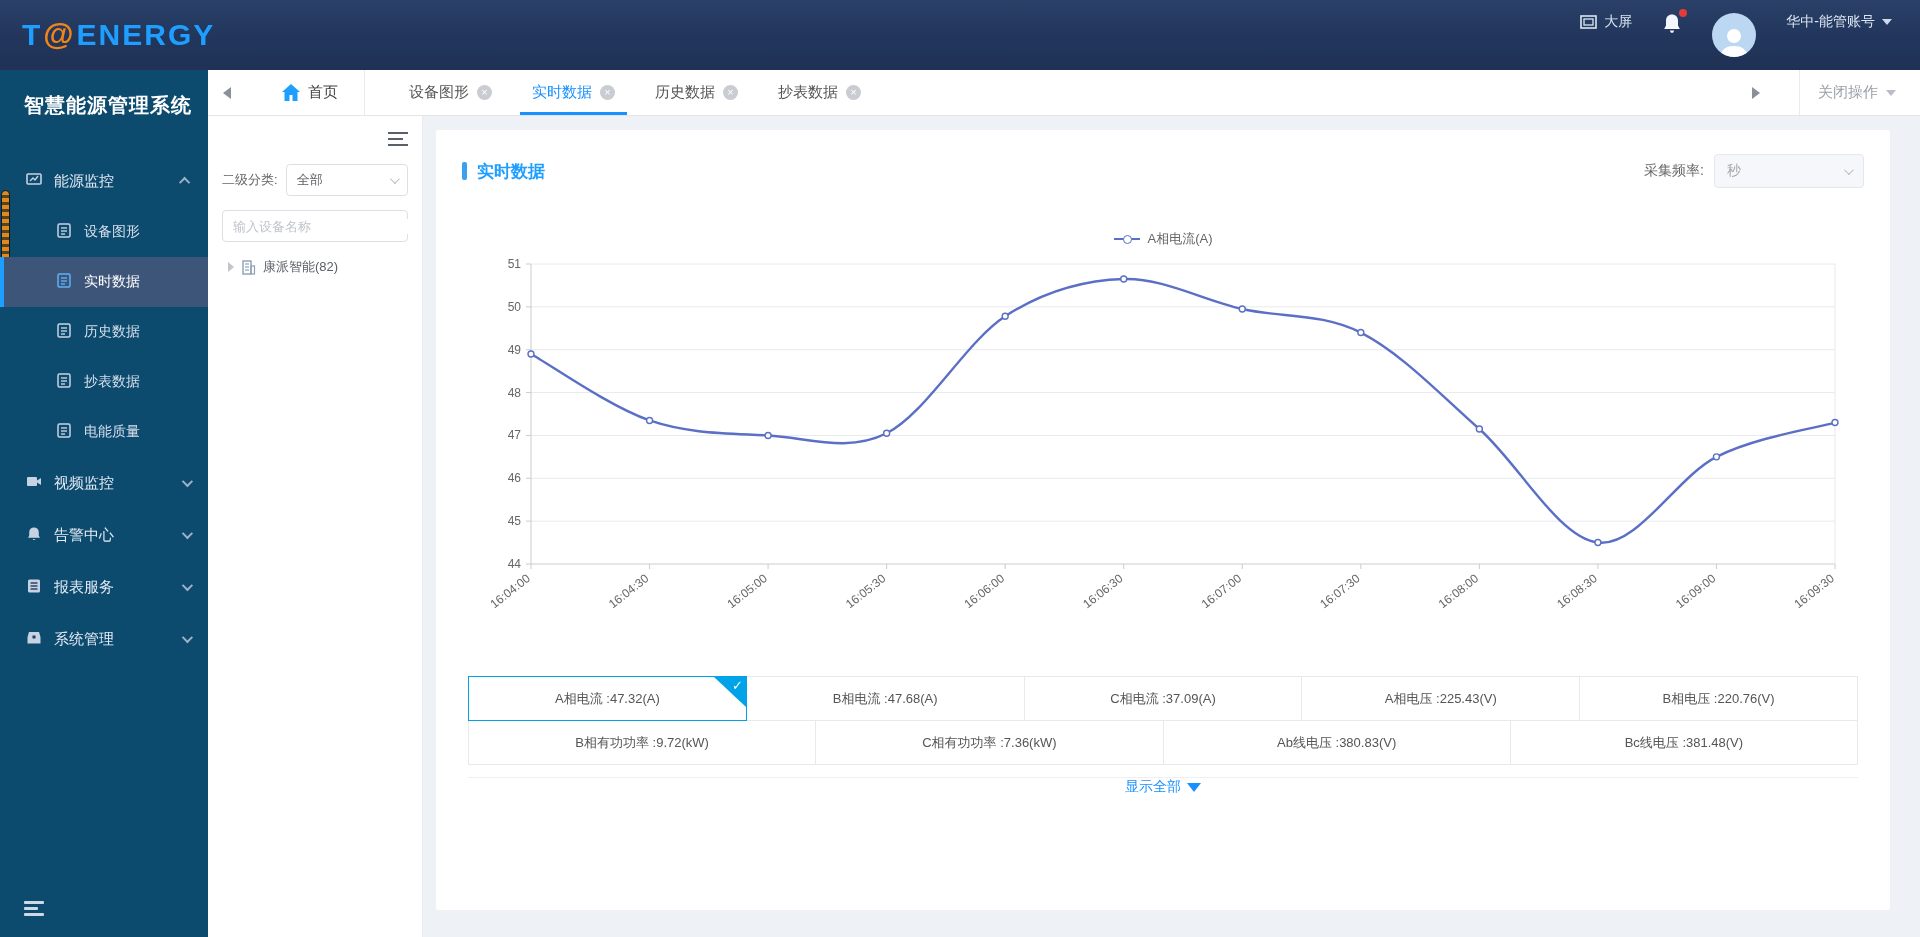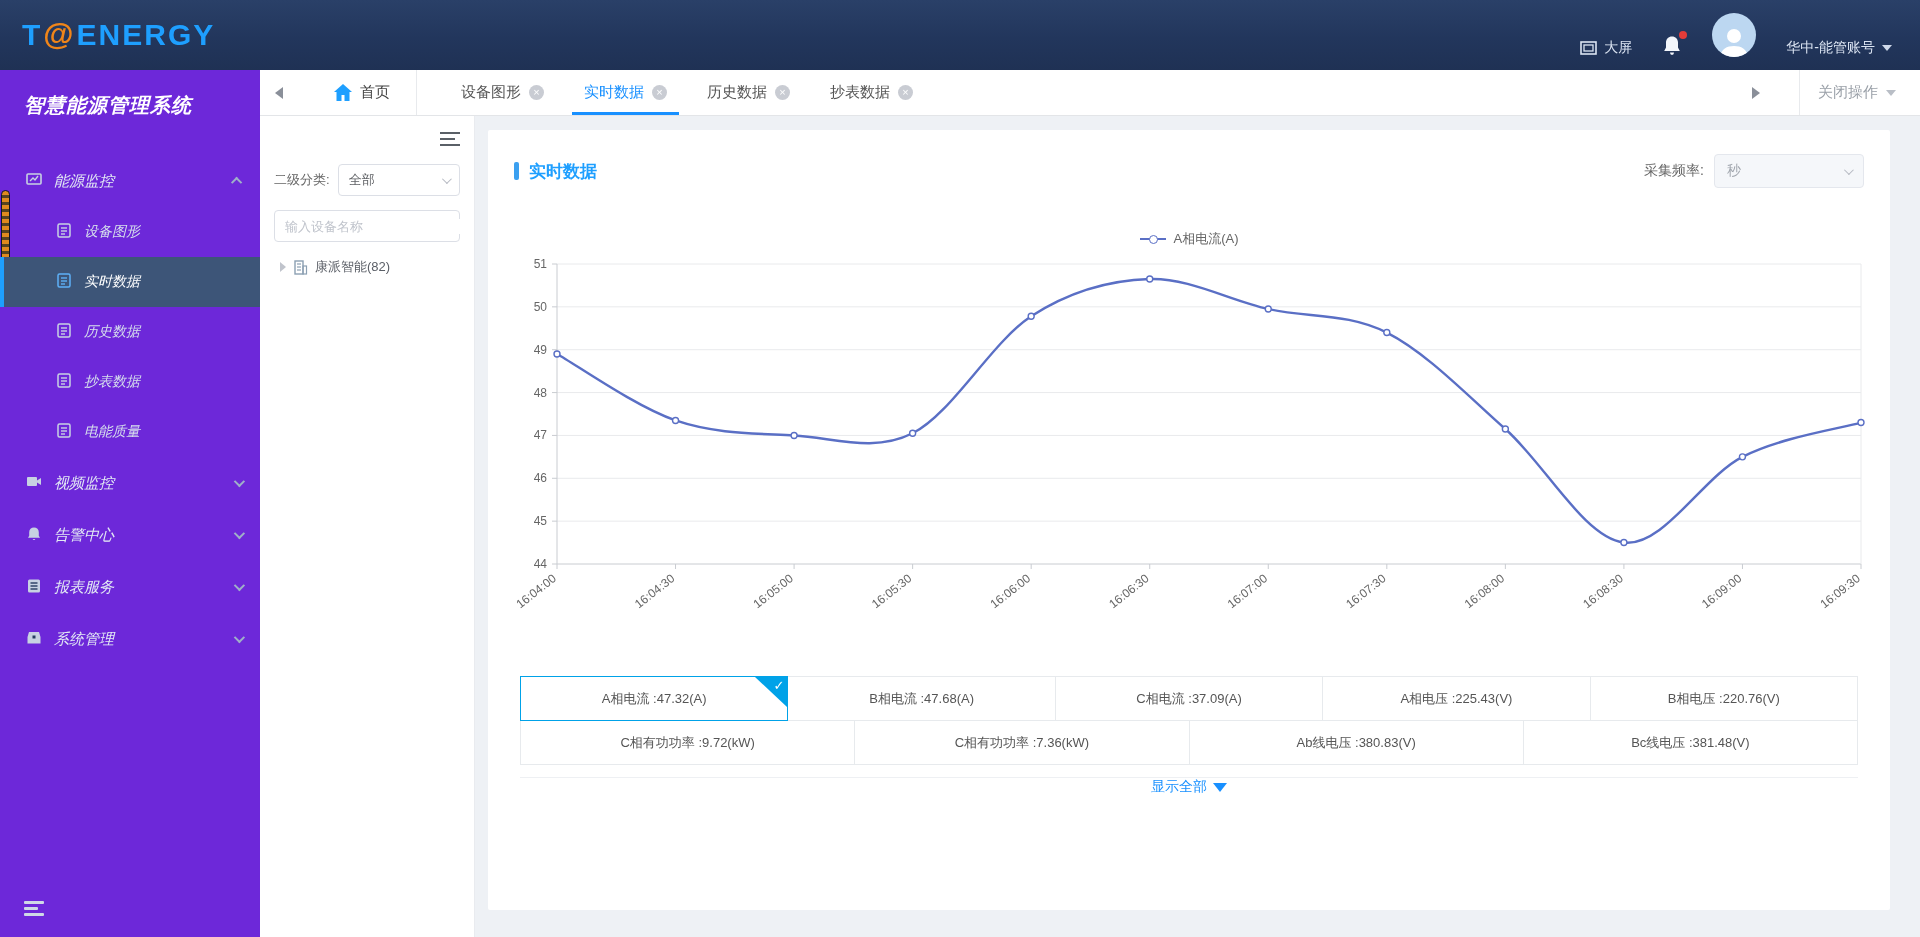--- a/index.html
+++ b/index.html
@@ -5,30 +5,30 @@
   * { margin:0; padding:0; box-sizing:border-box; }
   html,body { width:1920px; height:937px; overflow:hidden;
     font-family:"Liberation Sans","DejaVu Sans",sans-serif; background:#eef1f5; }
 
   
   .app-header { height:70px; background:linear-gradient(180deg,#2a4068 0%,#22365c 55%,#1f3154 100%);
     display:flex; align-items:center; justify-content:space-between; padding:0 28px 0 22px; }
   .logo { font-size:30px; font-weight:bold; letter-spacing:2px; display:flex; align-items:center; }
   .logo .lt { color:#1e9fff; } .logo .lat { color:#f08519; font-size:31px; margin:0 1px; }
   .logo .lr { color:#1e9fff; }
-  .header-right { display:flex; align-items:flex-end; gap:30px; color:#dbe4f2; font-size:14px; }
+  .header-right { display:flex; align-items:flex-start; gap:30px; color:#dbe4f2; font-size:14px; }
   .hr-item { display:flex; align-items:center; gap:7px; cursor:pointer; }
   .bell-wrap { position:relative; }
   .red-dot { position:absolute; top:-4px; right:-5px; width:8px; height:8px; background:#e23c39; border-radius:50%; }
   .avatar { width:44px; height:44px; border-radius:50%; background:#bcd7f1; display:flex; align-items:flex-end; justify-content:center; overflow:hidden; }
   .caret-down { width:0; height:0; border-left:5px solid transparent; border-right:5px solid transparent; border-top:6px solid #cfd9ea; display:inline-block; }
 
   
   .body-row { display:flex; height:867px; }
-  .sidebar { width:260px; background:#6d28d9; color:#e8edf5; flex-shrink:0; position:relative;font-style:italic; }
+  .sidebar { width:208px; background:#0c4a6e; color:#e8edf5; flex-shrink:0; position:relative; }
   .right-col { flex:1; display:flex; flex-direction:column; min-width:0; }
 
   
   .sys-title { font-size:20px; font-weight:bold; color:#ffffff; padding:22px 0 10px 24px; letter-spacing:1px; }
   .scroll-pill { position:absolute; left:1px; top:120px; width:9px; height:105px; border-radius:5px;
     background:repeating-linear-gradient(180deg,#e08a1e 0px,#e08a1e 4px,#57441f 4px,#57441f 7px);
     border:1px solid #0e1828; }
   .menu { margin-top:26px; }
   .menu-item { display:flex; align-items:center; height:52px; padding:0 18px 0 26px; cursor:pointer; font-size:15px; color:#e3eaf4; }
   .menu-item .mlabel { flex:1; margin-left:12px; }
@@ -420,21 +420,21 @@
                 </div>
                 <div class="cell">
                   <span>A相电压 :225.43(V)</span>
                 </div>
                 <div class="cell">
                   <span>B相电压 :220.76(V)</span>
                 </div>
               </div>
               <div class="rt-row">
                 <div class="cell">
-                  <span>C相有功功率 :9.72(kW)</span>
+                  <span>B相有功功率 :9.72(kW)</span>
                 </div>
                 <div class="cell">
                   <span>C相有功功率 :7.36(kW)</span>
                 </div>
                 <div class="cell">
                   <span>Ab线电压 :380.83(V)</span>
                 </div>
                 <div class="cell">
                   <span>Bc线电压 :381.48(V)</span>
                 </div>

